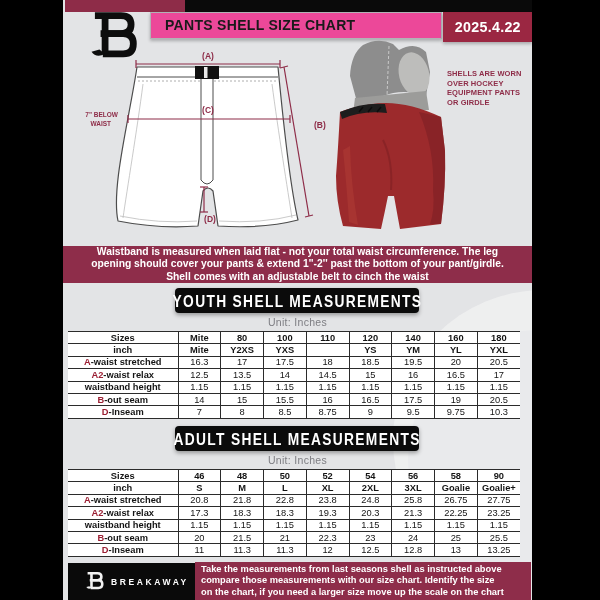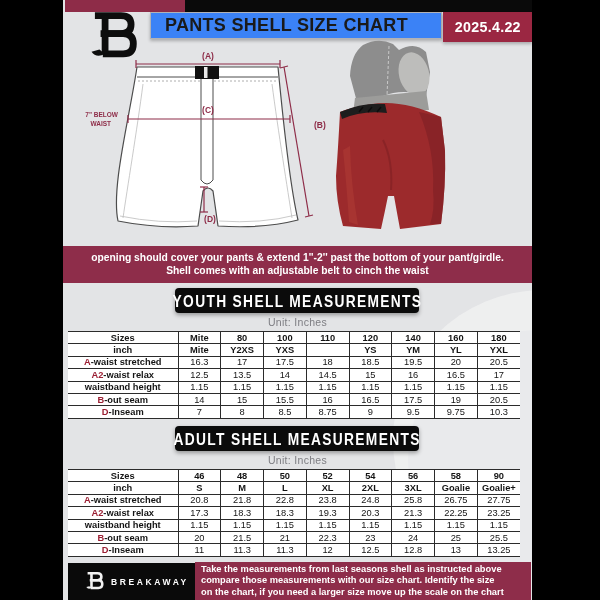--- a/index.html
+++ b/index.html
@@ -17,24 +17,24 @@
   .wm1{width:300px;height:300px;left:330px;top:290px;}
   .wm2{width:260px;height:260px;left:345px;top:330px;background:#e9eaec;opacity:1;}
 
   
   .strip{position:absolute;top:0;height:12px;}
   .strip.maroon{left:2px;width:120px;background:#8e2c48;}
   .strip.black{left:122px;width:347px;background:#0a0a0a;}
   .logo{position:absolute;left:24px;top:11px;width:52px;height:52px;}
   .title-box{
     position:absolute;left:87px;top:12px;width:292px;height:27px;
-    background:#3b82f6;border:1px solid #b2b2b6;box-sizing:border-box;
+    background:#ec4899;border:1px solid #b2b2b6;box-sizing:border-box;
     box-shadow:0 2px 3px rgba(0,0,0,.25);
     line-height:25px;padding-left:14px;
-    font-size:18px;font-weight:bold;color:#1a1a1a;letter-spacing:.3px;
+    font-size:14px;font-weight:bold;color:#1a1a1a;letter-spacing:.3px;
   }
   .date-box{
     position:absolute;left:380px;top:12px;width:89px;height:30px;
     background:#9b2742;color:#fff;display:flex;align-items:center;justify-content:center;
     box-shadow:0 2px 3px rgba(0,0,0,.25);
     font-size:15.5px;font-weight:bold;letter-spacing:.3px;
   }
   .date-box span{display:block;transform:scaleX(.92);}
 
   
@@ -167,22 +167,29 @@
       <line x1="326" y1="46" x2="324" y2="96" stroke="#c9c9c9" stroke-width="1" stroke-dasharray="3,2"></line>
       <path d="M277,112 Q275,150 273,176 Q273,201 280,226 L318,229 Q322,211 325,196 L331,196 Q334,213 337,229 L378,224 Q383,186 382,151 L378,117 Q340,99 309,104 Q289,107 277,112 Z" fill="#9c2a2c"></path>
       <path d="M277,112 Q300,102 322,104 L324,113 Q299,110 279,119 Z" fill="#1d1d1d"></path>
       <path d="M296,112 l4,-5 m5,5 l4,-5 m5,5 l4,-5" stroke="#0d0d0d" stroke-width="1.4" fill="none"></path>
       <path d="M356,112 Q372,150 370,190 Q372,210 367,224 L378,224 Q383,186 382,151 L378,117 Z" fill="#832226" opacity=".75"></path>
       <path d="M280,150 Q284,190 286,222 L295,225 Q288,185 287,146 Z" fill="#b23d36" opacity=".5"></path>
       <path d="M320,140 Q330,160 328,190" stroke="#7e2023" stroke-width="2" fill="none" opacity=".6"></path>
     </g>
   </svg>
 
+  <div class="shell-note">
+    <div>SHELLS ARE WORN</div>
+    <div>OVER HOCKEY</div>
+    <div>EQUIPMENT PANTS</div>
+    <div>OR GIRDLE</div>
+  </div>
 
   <div class="notice">
+    <div>Waistband is measured when laid flat - not your total waist circumference. The leg</div>
     <div>opening should cover your pants &amp; extend 1''-2'' past the bottom of your pant/girdle.</div>
     <div>Shell comes with an adjustable belt to cinch the waist</div>
   </div>
 
   <div class="sec-banner" style="top:288px;">
     <span>YOUTH SHELL MEASUREMENTS</span>
   </div>
   <div class="unit" style="top:316px;">Unit: Inches</div>
   <table class="size" style="top:331px;">
     <colgroup>

